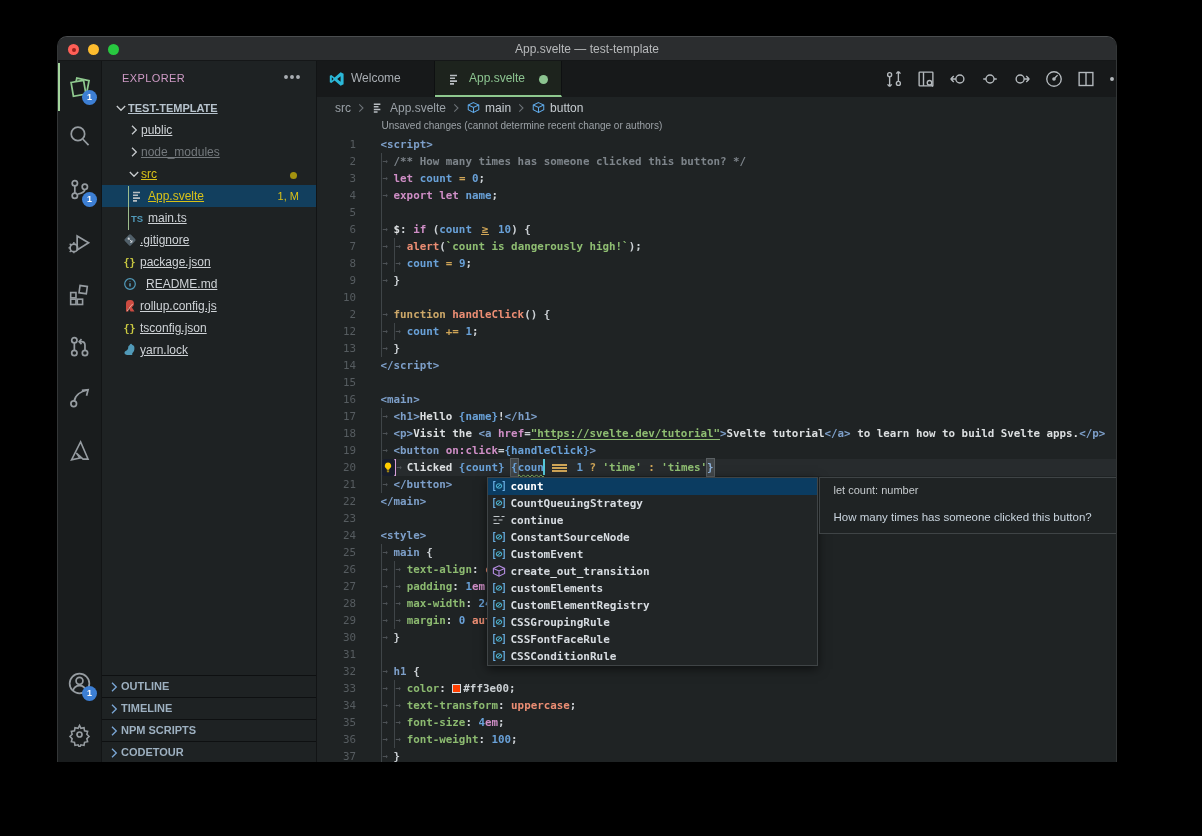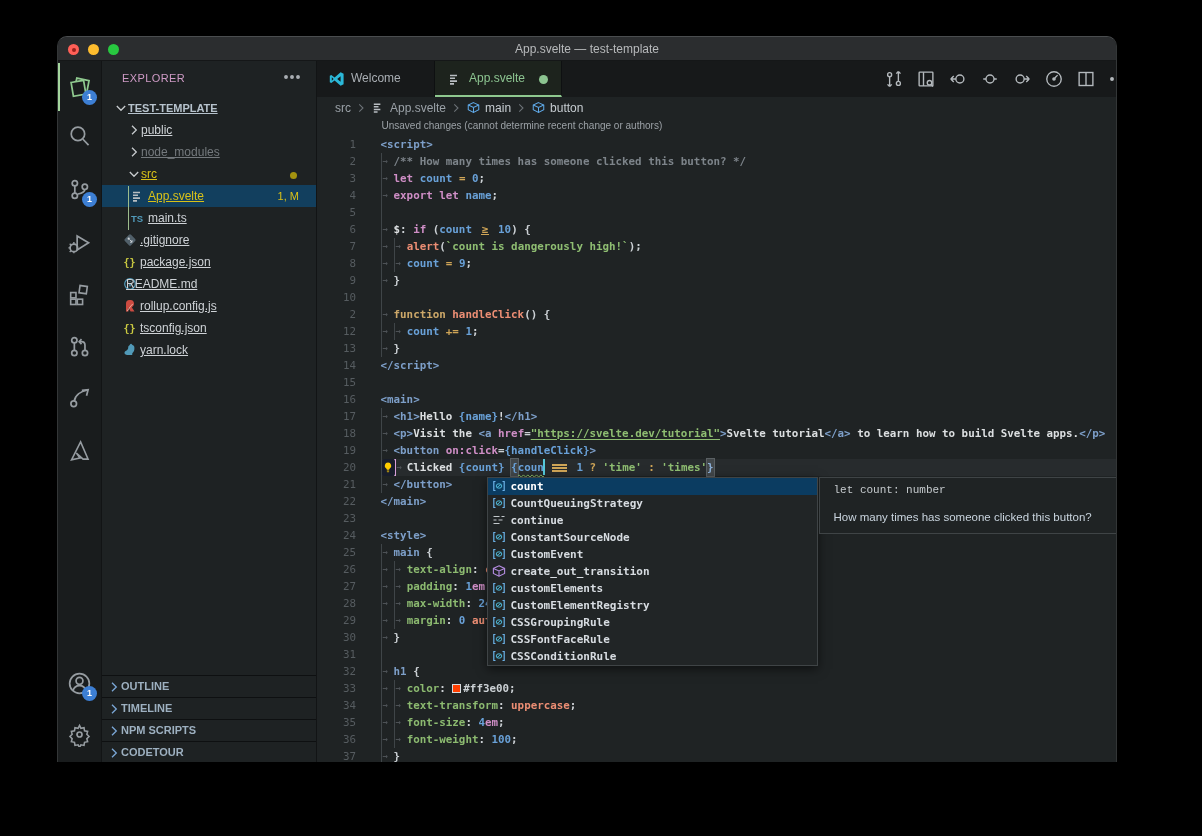--- a/index.html
+++ b/index.html
@@ -129,21 +129,21 @@
   #suggest { position:absolute; left:169.5px; top:358.5px; width:331px; background:#212526;
              border:1px solid #3f4446; box-shadow:0 3px 10px rgba(0,0,0,.55); }
   .srow { height:17px; display:flex; align-items:center; position:relative; }
   .srow.selected { background:var(--c-selsuggest); }
   .srow .sicon { width:16px; height:16px; margin-left:3px; flex:none; }
   .srow .slabel { margin-left:4px; font-family:"DejaVu Sans Mono", monospace; font-size:11px; font-weight:bold; color:#d7dce1; white-space:nowrap; }
   .srow.selected .slabel { color:#fff; }
 
   #sdetail { position:absolute; left:501.5px; top:358.5px; width:324px; height:57px; background:#1f2324;
              border:1px solid #3f4446; }
-  #sdetail .sig { position:absolute; left:14px; top:6px; font-family:Liberation Mono, monospace; font-size:11px; color:#c5cacd; }
+  #sdetail .sig { position:absolute; left:14px; top:6px; font-family:Liberation Sans, sans-serif; font-size:11px; color:#c5cacd; }
   #sdetail .doc { position:absolute; left:14px; top:33px; font-size:11.5px; color:#c9d4de; }
   #sdetail .sclose { position:absolute; right:4px; top:3px; width:11px; height:11px; color:#c3c8cc; }
 
   svg { display:block; }
 </style>
 </head>
 <body>
 
 <div id="stage">
   <div id="win">
@@ -288,21 +288,21 @@
               </span>
               <span class="lbl" style="left:38px">package.json</span>
             </div>
             <div class="trow">
               <span class="ficon" style="left:20px">
                 <svg viewBox="0 0 16 16" fill="none" stroke="#519aba" stroke-width="1.2">
                   <circle cx="8" cy="8" r="5.3"></circle>
                   <path d="M8 7.2v3.4M8 5.1v.4" stroke-width="1.5"></path>
                 </svg>
               </span>
-              <span class="lbl" style="left:24px">README.md</span>
+              <span class="lbl" style="left:44px">README.md</span>
             </div>
             <div class="trow">
               <span class="ficon" style="left:20px">
                 <svg viewBox="0 0 16 16">
                   <path d="M4 13.5V5.5A3.5 3.5 0 017.5 2h1A3.8 3.8 0 0112 5.8c0 1.6-.9 2.7-2.2 3.4l2.7 4.3H8.6L6.4 9.4V13.5z" fill="#cc4b41"></path>
                   <path d="M5.2 13.2c2-3.5 4.4-6 5.6-7.3" stroke="#f0c5b5" stroke-width="0.8" fill="none"></path>
                 </svg>
               </span>
               <span class="lbl" style="left:38px">rollup.config.js</span>
             </div>

